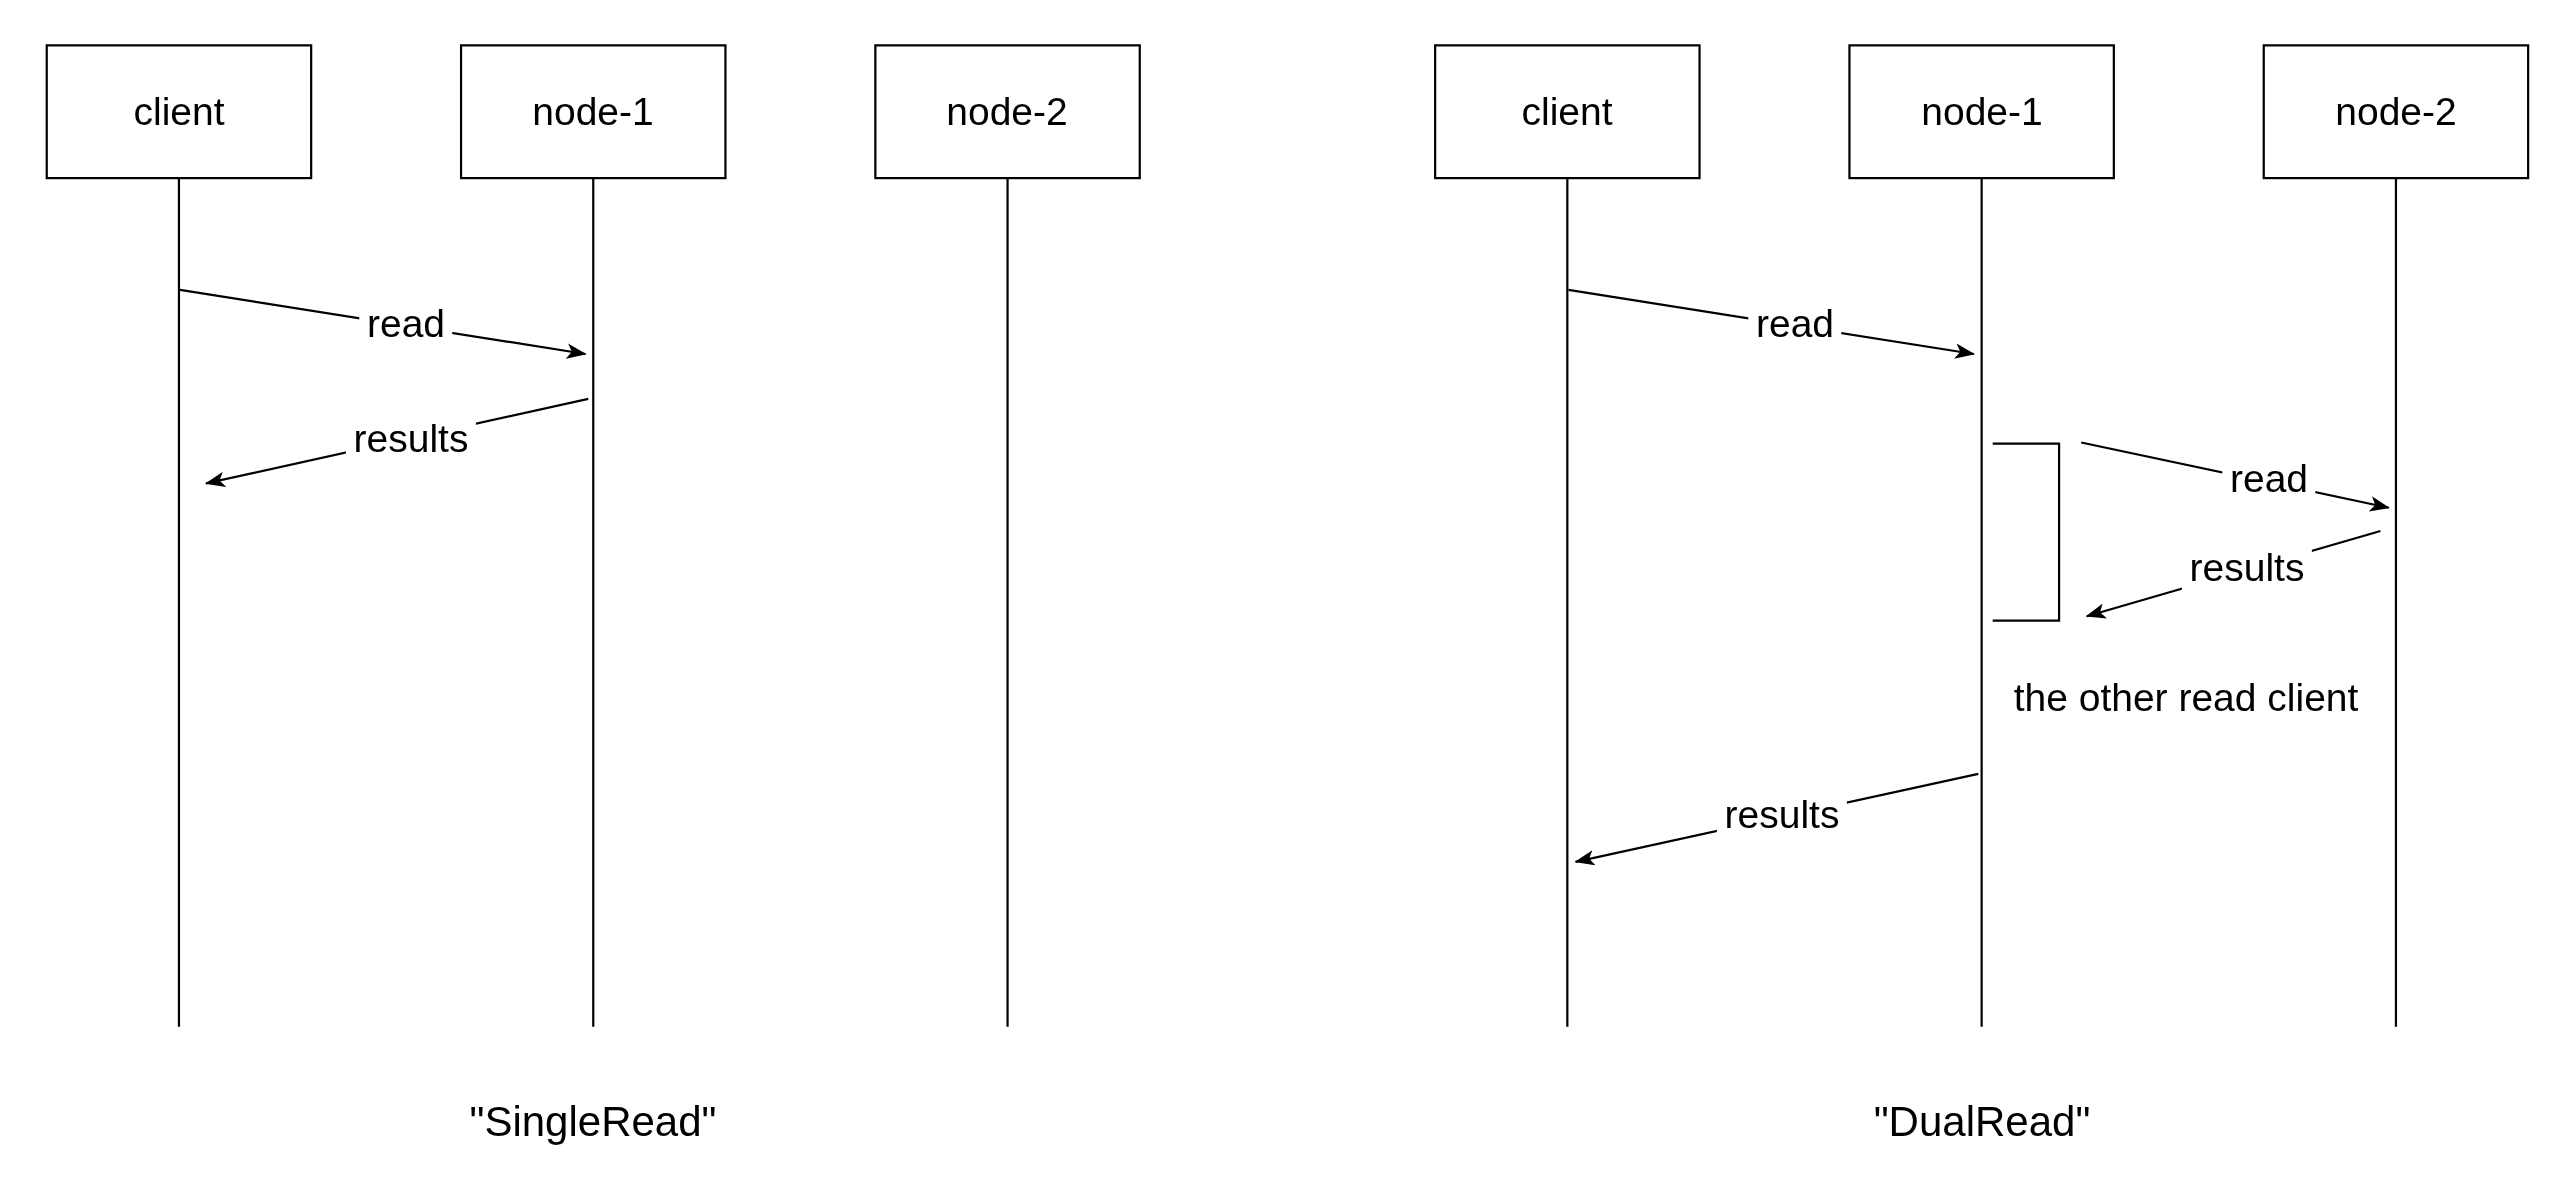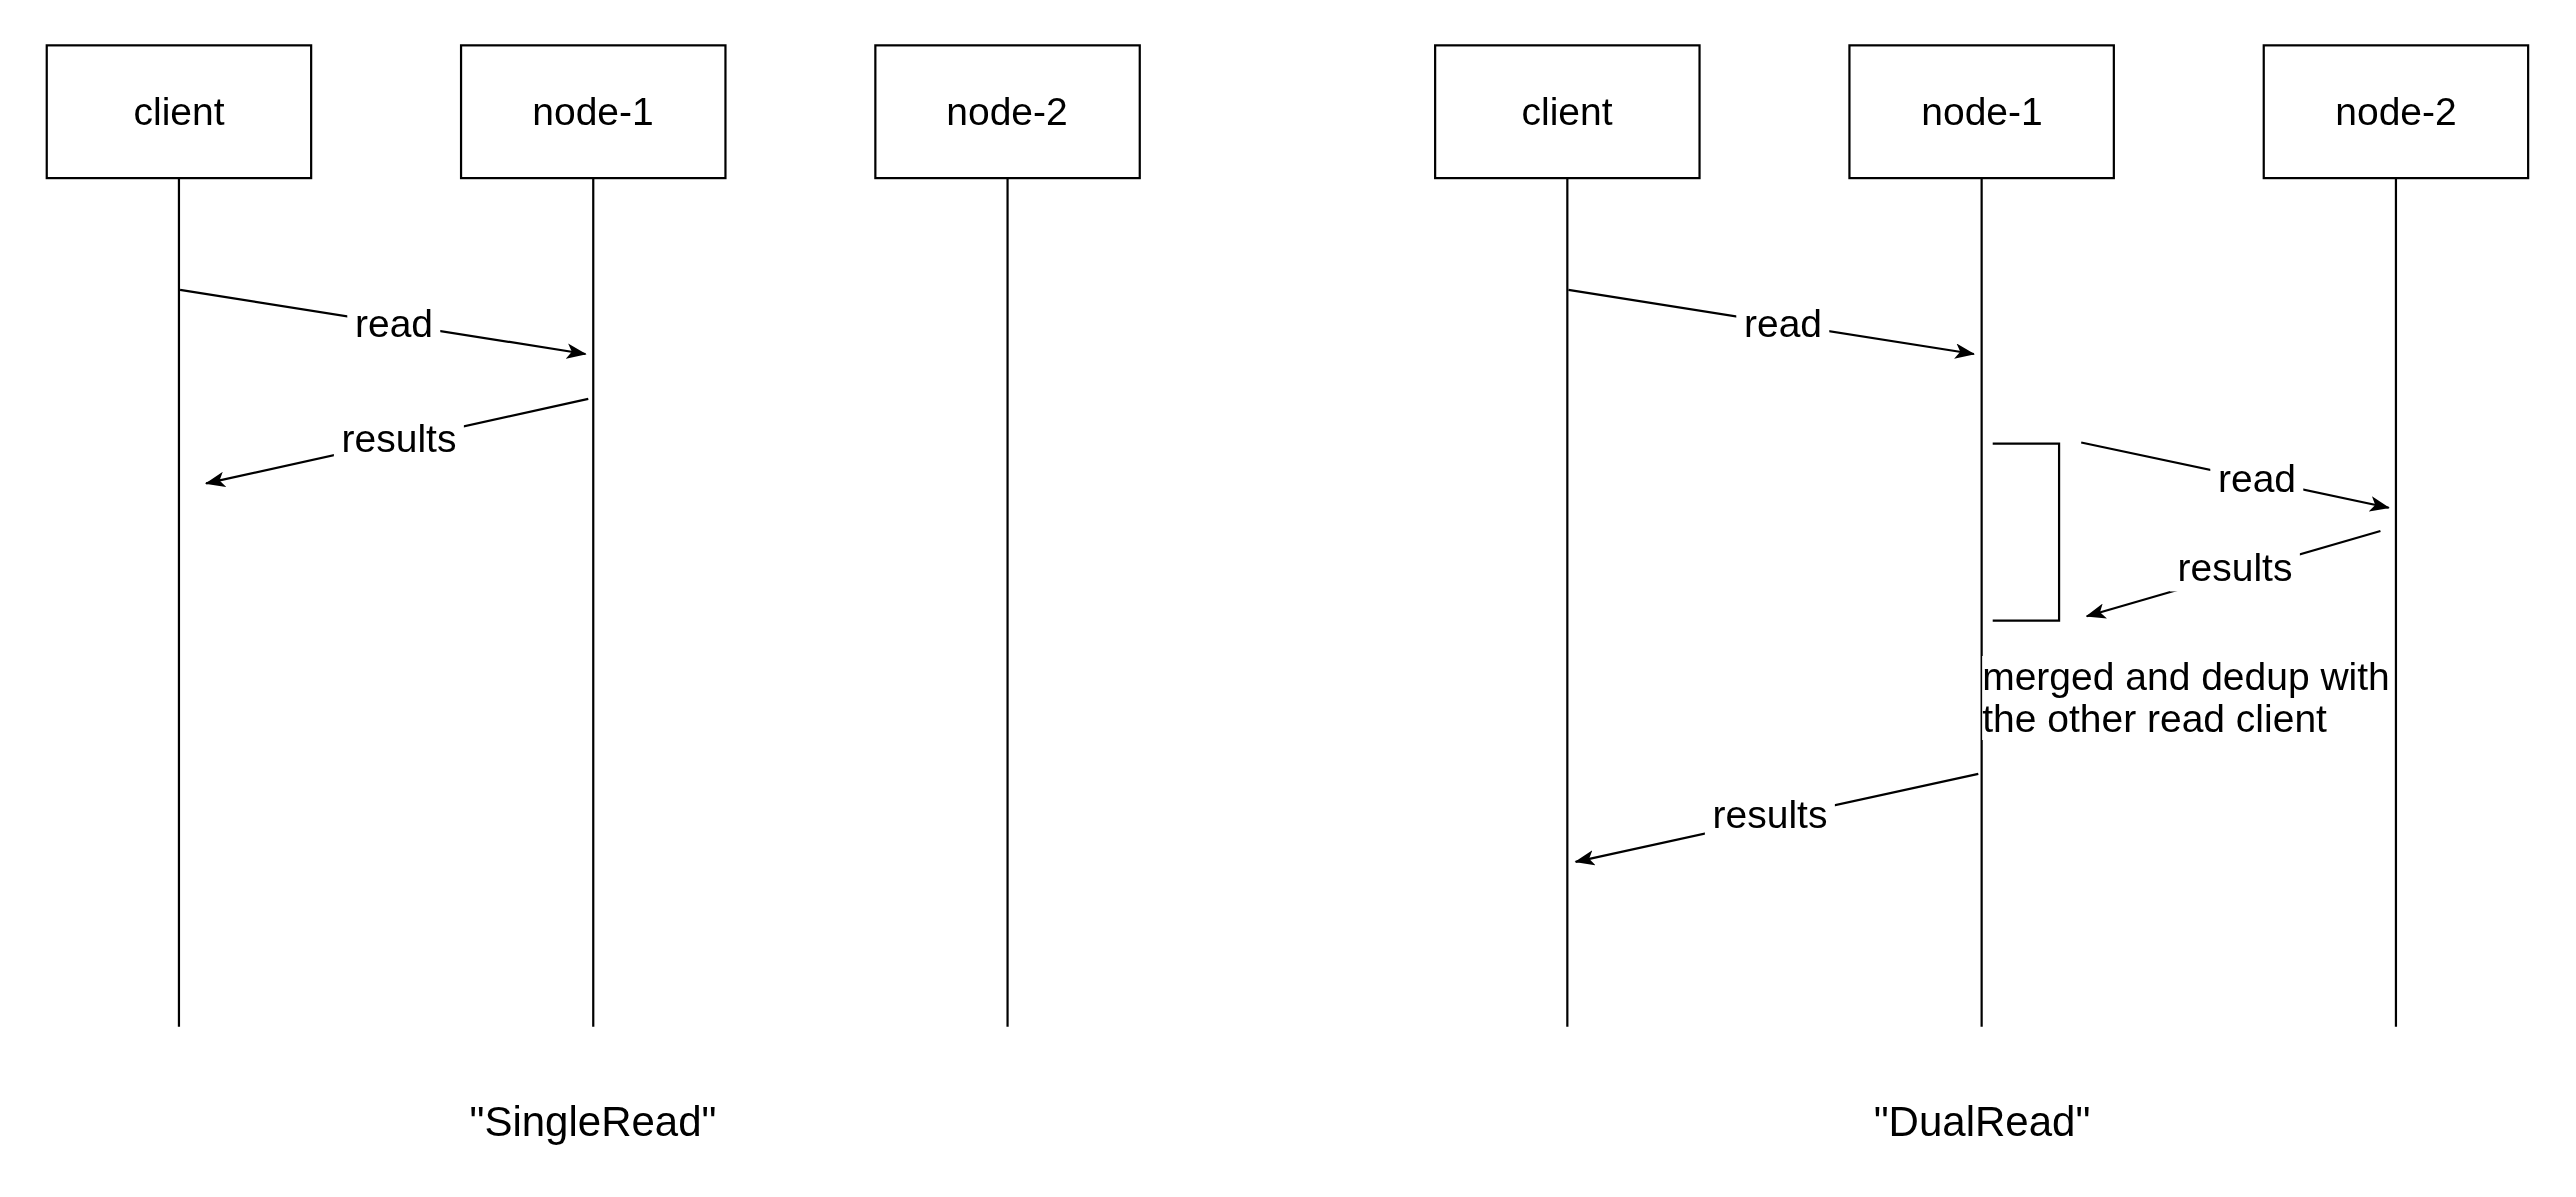--- a/index.html
+++ b/index.html
@@ -30,20 +30,21 @@
     line-height: 1.1;
     color: #000000;
     text-align: left;
   }
   .actor-label {
     font-size: 39px;
   }
   .message-label {
     background: #ffffff;
     padding: 1.1px 7.7px;
+    margin-left: 12px;
   }
   .note-label {
     font-size: 39px;
     line-height: 42px;
     background: #ffffff;
   }
   .caption-label {
     font-size: 42px;
   }
 </style>
@@ -91,21 +92,20 @@
   <div class="label actor-label" style="left:2396px; top:112px;">node-2</div>
 
   <div class="label message-label" style="left:394px;  top:325px;">read</div>
   <div class="label message-label" style="left:399px;  top:440px;">results</div>
   <div class="label message-label" style="left:1783px; top:325px;">read</div>
   <div class="label message-label" style="left:2257px; top:480px;">read</div>
   <div class="label message-label" style="left:2235px; top:569px;">results</div>
   <div class="label message-label" style="left:1770px; top:816px;">results</div>
 
   <div class="label note-label" style="left:2186px; top:698px;">
-    <div>merged and dedup with</div>
     <div>the other read client</div>
   </div>
 
   <div class="label caption-label" style="left:593px; top:1122px;">"SingleRead"</div>
   <div class="label caption-label" style="left:1982px; top:1122px;">"DualRead"</div>
 
 </div>
 
 
 </body></html>

